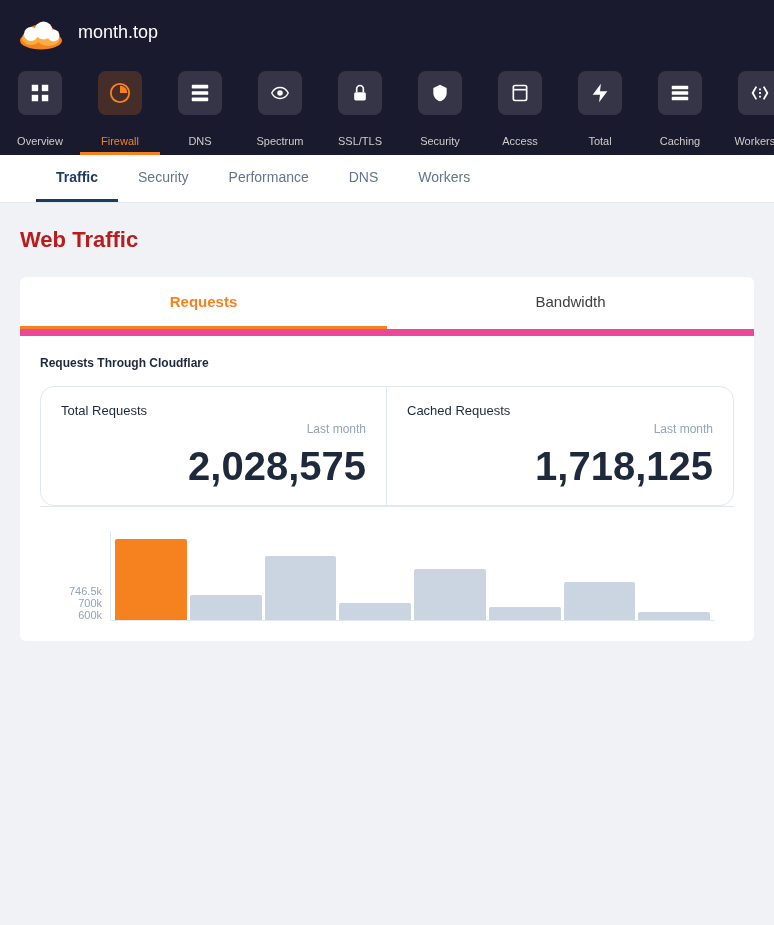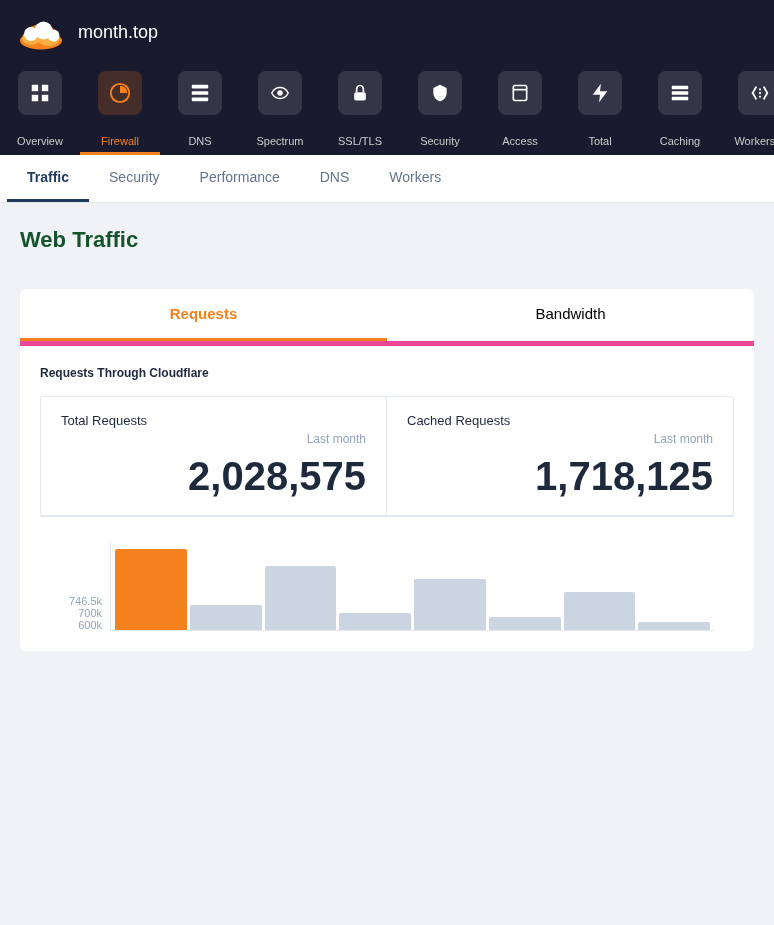--- a/index.html
+++ b/index.html
@@ -12,37 +12,37 @@
     .site-name { color: #fff; font-size: 18px; font-weight: 400; margin-left: 12px; }
 
     
     .nav-icons { background: #1a1a2e; display: flex; overflow-x: auto; }
     .nav-icon-item { display: flex; flex-direction: column; align-items: center; justify-content: center; width: 80px; min-width: 70px; height: 90px; cursor: pointer; color: #ccc; font-size: 11px; gap: 20px; border-bottom: 3px solid transparent; flex-shrink: 0; }
     .nav-icon-item.active { color: #f6821f; border-bottom-color: #f6821f; }
     .nav-icon-item .icon-wrap { width: 44px; height: 44px; border-radius: 8px; background: rgba(255,255,255,0.12); display: flex; align-items: center; justify-content: center; font-size: 22px; }
     .nav-icon-item.active .icon-wrap { background: rgba(246,130,31,0.2); }
 
     
-    .sub-tabs { background: #fff; border-bottom: 1px solid #e2e8f0; display: flex; padding: 0 7px; overflow-x: auto; }
+    .sub-tabs { background: #fff; border-bottom: 1px solid #e2e8f0; display: flex; padding: 0 36px; overflow-x: auto; }
     .sub-tab { padding: 14px 20px; font-size: 14px; color: #64748b; cursor: pointer; border-bottom: 3px solid transparent; white-space: nowrap; font-weight: 500; }
     .sub-tab.active { color: #1e3a5f; border-bottom-color: #1e3a5f; font-weight: 600; }
 
     
     .main { padding: 24px 20px; }
-    .section-title { font-size: 22px; font-weight: 600; color: #14532d; margin-bottom: 36px; }
-
-    
-    .content-tabs { display: flex; border-bottom: 5px solid #ec4899; margin-bottom: 0; background: #fff; border-radius: 6px 6px 0 0; overflow: hidden; }
-    .content-tab { flex: 1; padding: 16px 24px; text-align: center; font-size: 15px; cursor: pointer; color: #000000; border-bottom: 3px solid transparent; }
+    .section-title { font-size: 22px; font-weight: 600; color: #b91c1c; margin-bottom: 24px; }
+
+    
+    .content-tabs { display: flex; border-bottom: 7px solid #ec4899; margin-bottom: 0; background: #fff; border-radius: 6px 6px 0 0; overflow: hidden; }
+    .content-tab { flex: 1; padding: 16px 24px; text-align: center; font-size: 15px; cursor: pointer; color: #404040; border-bottom: 3px solid transparent; }
     .content-tab.active { color: #f6821f; border-bottom-color: #f6821f; font-weight: 600; }
 
     
     .stats-card { background: #fff; border-radius: 0 0 6px 6px; padding: 20px; }
     .stats-card-title { font-size: 12px; font-weight: 600; color: #1e293b; margin-bottom: 16px; }
-    .stats-grid { display: grid; grid-template-columns: 1fr 1fr; border: 1px solid #e2e8f0; border-radius: 2px; overflow: hidden; }
+    .stats-grid { display: grid; grid-template-columns: 1fr 1fr; border: 1px solid #e2e8f0; border-radius: 14px; overflow: hidden; }
     .stat-box { padding: 16px 20px; border-right: 1px solid #e2e8f0; }
     .stat-box:last-child { border-right: none; }
     .stat-label { font-size: 13px; color: #1e293b; font-weight: 500; margin-bottom: 4px; }
     .stat-period { font-size: 12px; color: #94a3b8; margin-bottom: 8px; text-align: right; }
     .stat-value { font-size: 40px; font-weight: 600; color: #1e293b; text-align: right; }
 
     
     .chart-area { background: #fff; margin-top: 0; padding: 16px 20px 0 20px; border-top: 1px solid #e2e8f0; }
     .y-axis { display: flex; flex-direction: column; justify-content: space-between; padding-right: 8px; min-width: 50px; text-align: right; }
     .y-label { font-size: 11px; color: #94a3b8; }

